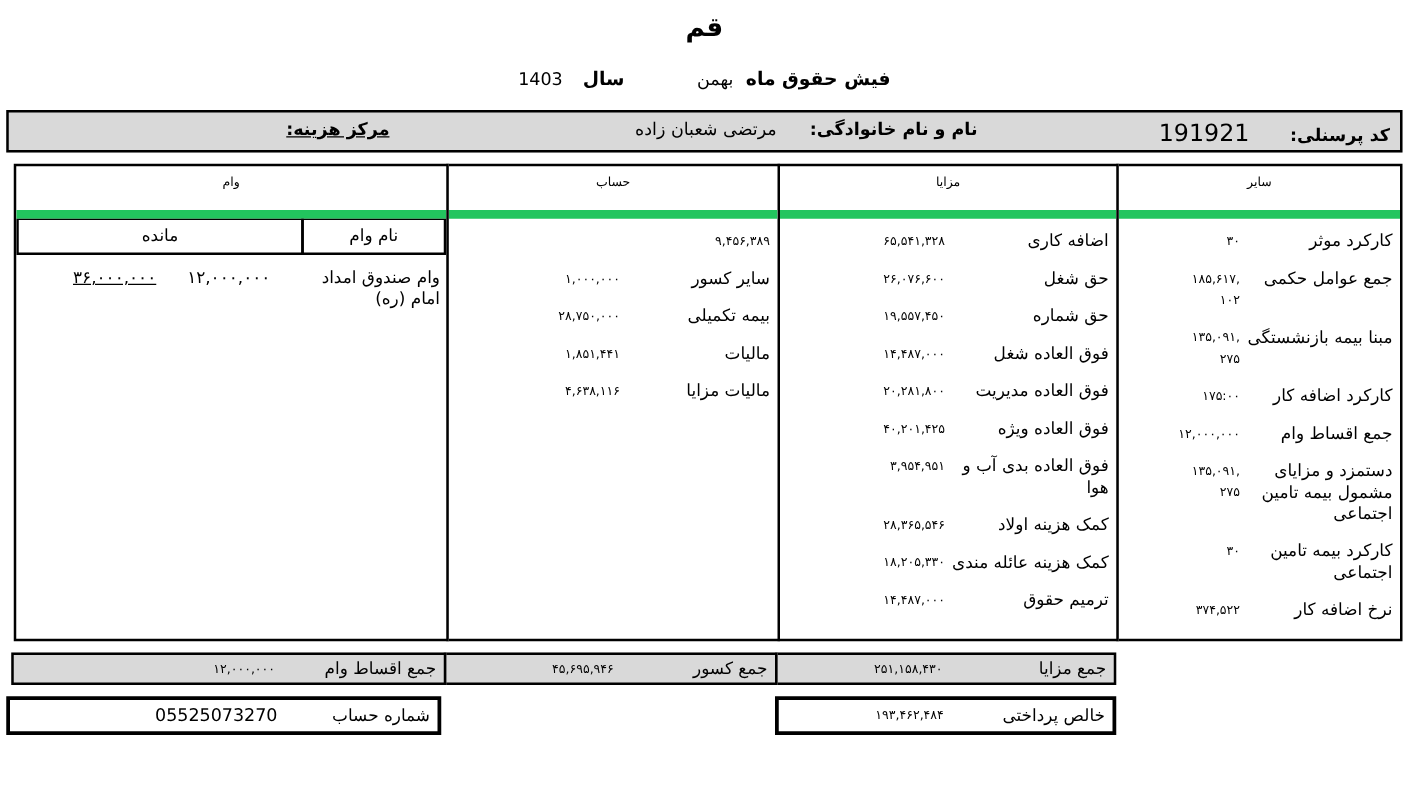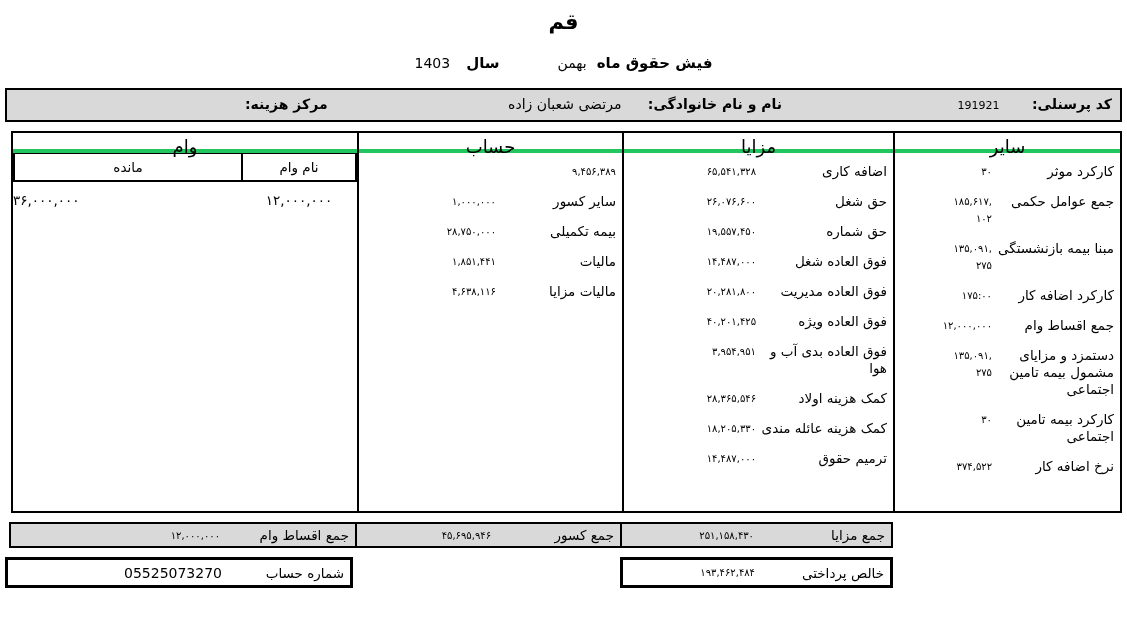--- a/index.html
+++ b/index.html
@@ -11,49 +11,49 @@
   .subtitle { display:flex; justify-content:center; align-items:baseline; margin-top:20px; }
   .subtitle .b { font-weight:bold; font-size:15px; }
   .subtitle .r { font-size:14px; }
   .sp8 { width:10px; } .sp55 { width:58px; } .sp14 { width:16px; }
   .ltr { direction:ltr; unicode-bidi:embed;text-align:right; }
 
   .header-bar { position:relative; margin-top:16px; height:34px; background:#d9d9d9;
     border:2px solid #000; font-size:14px; }
   .header-bar .grp { position:absolute; top:6px; white-space:nowrap; }
   .header-bar .lab { font-weight:bold; }
-  .g-code { right:8px; } .g-code .ltr { margin-right:28px; font-size:11px; }
+  .g-code { right:8px; } .g-code .ltr { margin-right:28px; font-size:19px; }
   .g-name { right:338px; } .g-name .v { margin-right:22px; }
-  .g-cost { left:238px; }
+  .g-cost { left:222px;text-decoration:underline; }
 
   .columns { display:flex; margin-top:9px; align-items:stretch; }
   .col { border:2px solid #000; height:382px; background:#fff; overflow:hidden; }
   .col + .col { margin-right:-2px; }
   .col-other { width:229px; } .col-benefits { width:273px; }
   .col-deductions { width:267px; } .col-loan { width:348px; }
-  .col-header { height:20px; line-height:28px; text-align:center; font-size:18px;
-    border-bottom:4px solid #22c55e; }
+  .col-header { height:42px; line-height:28px; text-align:center; font-size:10px;
+    border-bottom:7px solid #22c55e; }
   .rows { padding-top:4px; }
   .row { display:flex; align-items:flex-start; padding:6px 6px 7px 4px; }
   .lbl { flex:1; font-size:13.5px; line-height:17px; padding-left:4px; }
   .val { font-size:10px; line-height:17px; direction:ltr; text-align:right;
     white-space:pre-line; flex:none; }
   .col-benefits .val { width:128px; }
   .col-deductions .val { width:133px; }
   .col-other .val { width:93px; }
 
   .loan-sub { display:flex; }
   .loan-sub > div { border:2px solid #000; border-top-width:1px; height:29px;
     line-height:26px; text-align:center; font-size:13.5px; }
   .loan-sub > div + div { margin-right:-2px; }
   .ls-name { width:116px; } .ls-inst { width:116px; } .ls-bal { flex:1; }
   .loan-data { display:flex; padding-top:10px; font-size:13.5px; }
   .ld-name { width:116px; padding-right:5px; line-height:17px; }
   .ld-inst { width:116px; text-align:center; direction:ltr; }
-  .ld-bal { flex:1; text-align:left; direction:ltr; }
+  .ld-bal { flex:1; text-align:right; direction:ltr;text-decoration:underline; }
 
   .totals { display:flex; margin-top:9px; }
   .tspacer { width:229px; }
   .tcell { background:#d9d9d9; border:2px solid #000; height:26px;
     display:flex; align-items:center; padding:0 6px 0 4px; }
   .t-benefits { width:273px; } .t-deductions { width:267px; margin-right:-2px; }
   .t-loan { width:348px; margin-right:-2px; }
   .tcell .lbl { font-size:13.5px; line-height:normal; }
   .tcell .val { line-height:normal; }
   .t-benefits .val { width:128px; }
@@ -215,20 +215,21 @@
       </div>
     </div>
 
     <div class="col col-loan">
       <div class="col-header">وام</div>
       <div class="loan-sub">
         <div class="ls-name">نام وام</div>
         <div class="ls-bal">مانده</div>
       </div>
       <div class="loan-data">
+        <div class="ld-name">وام صندوق امداد امام (ره)</div>
         <div class="ld-inst">۱۲,۰۰۰,۰۰۰</div>
         <div class="ld-bal">۳۶,۰۰۰,۰۰۰</div>
       </div>
     </div>
 
   </div>
 
   <div class="totals">
     <div class="tspacer"></div>
     <div class="tcell t-benefits">

